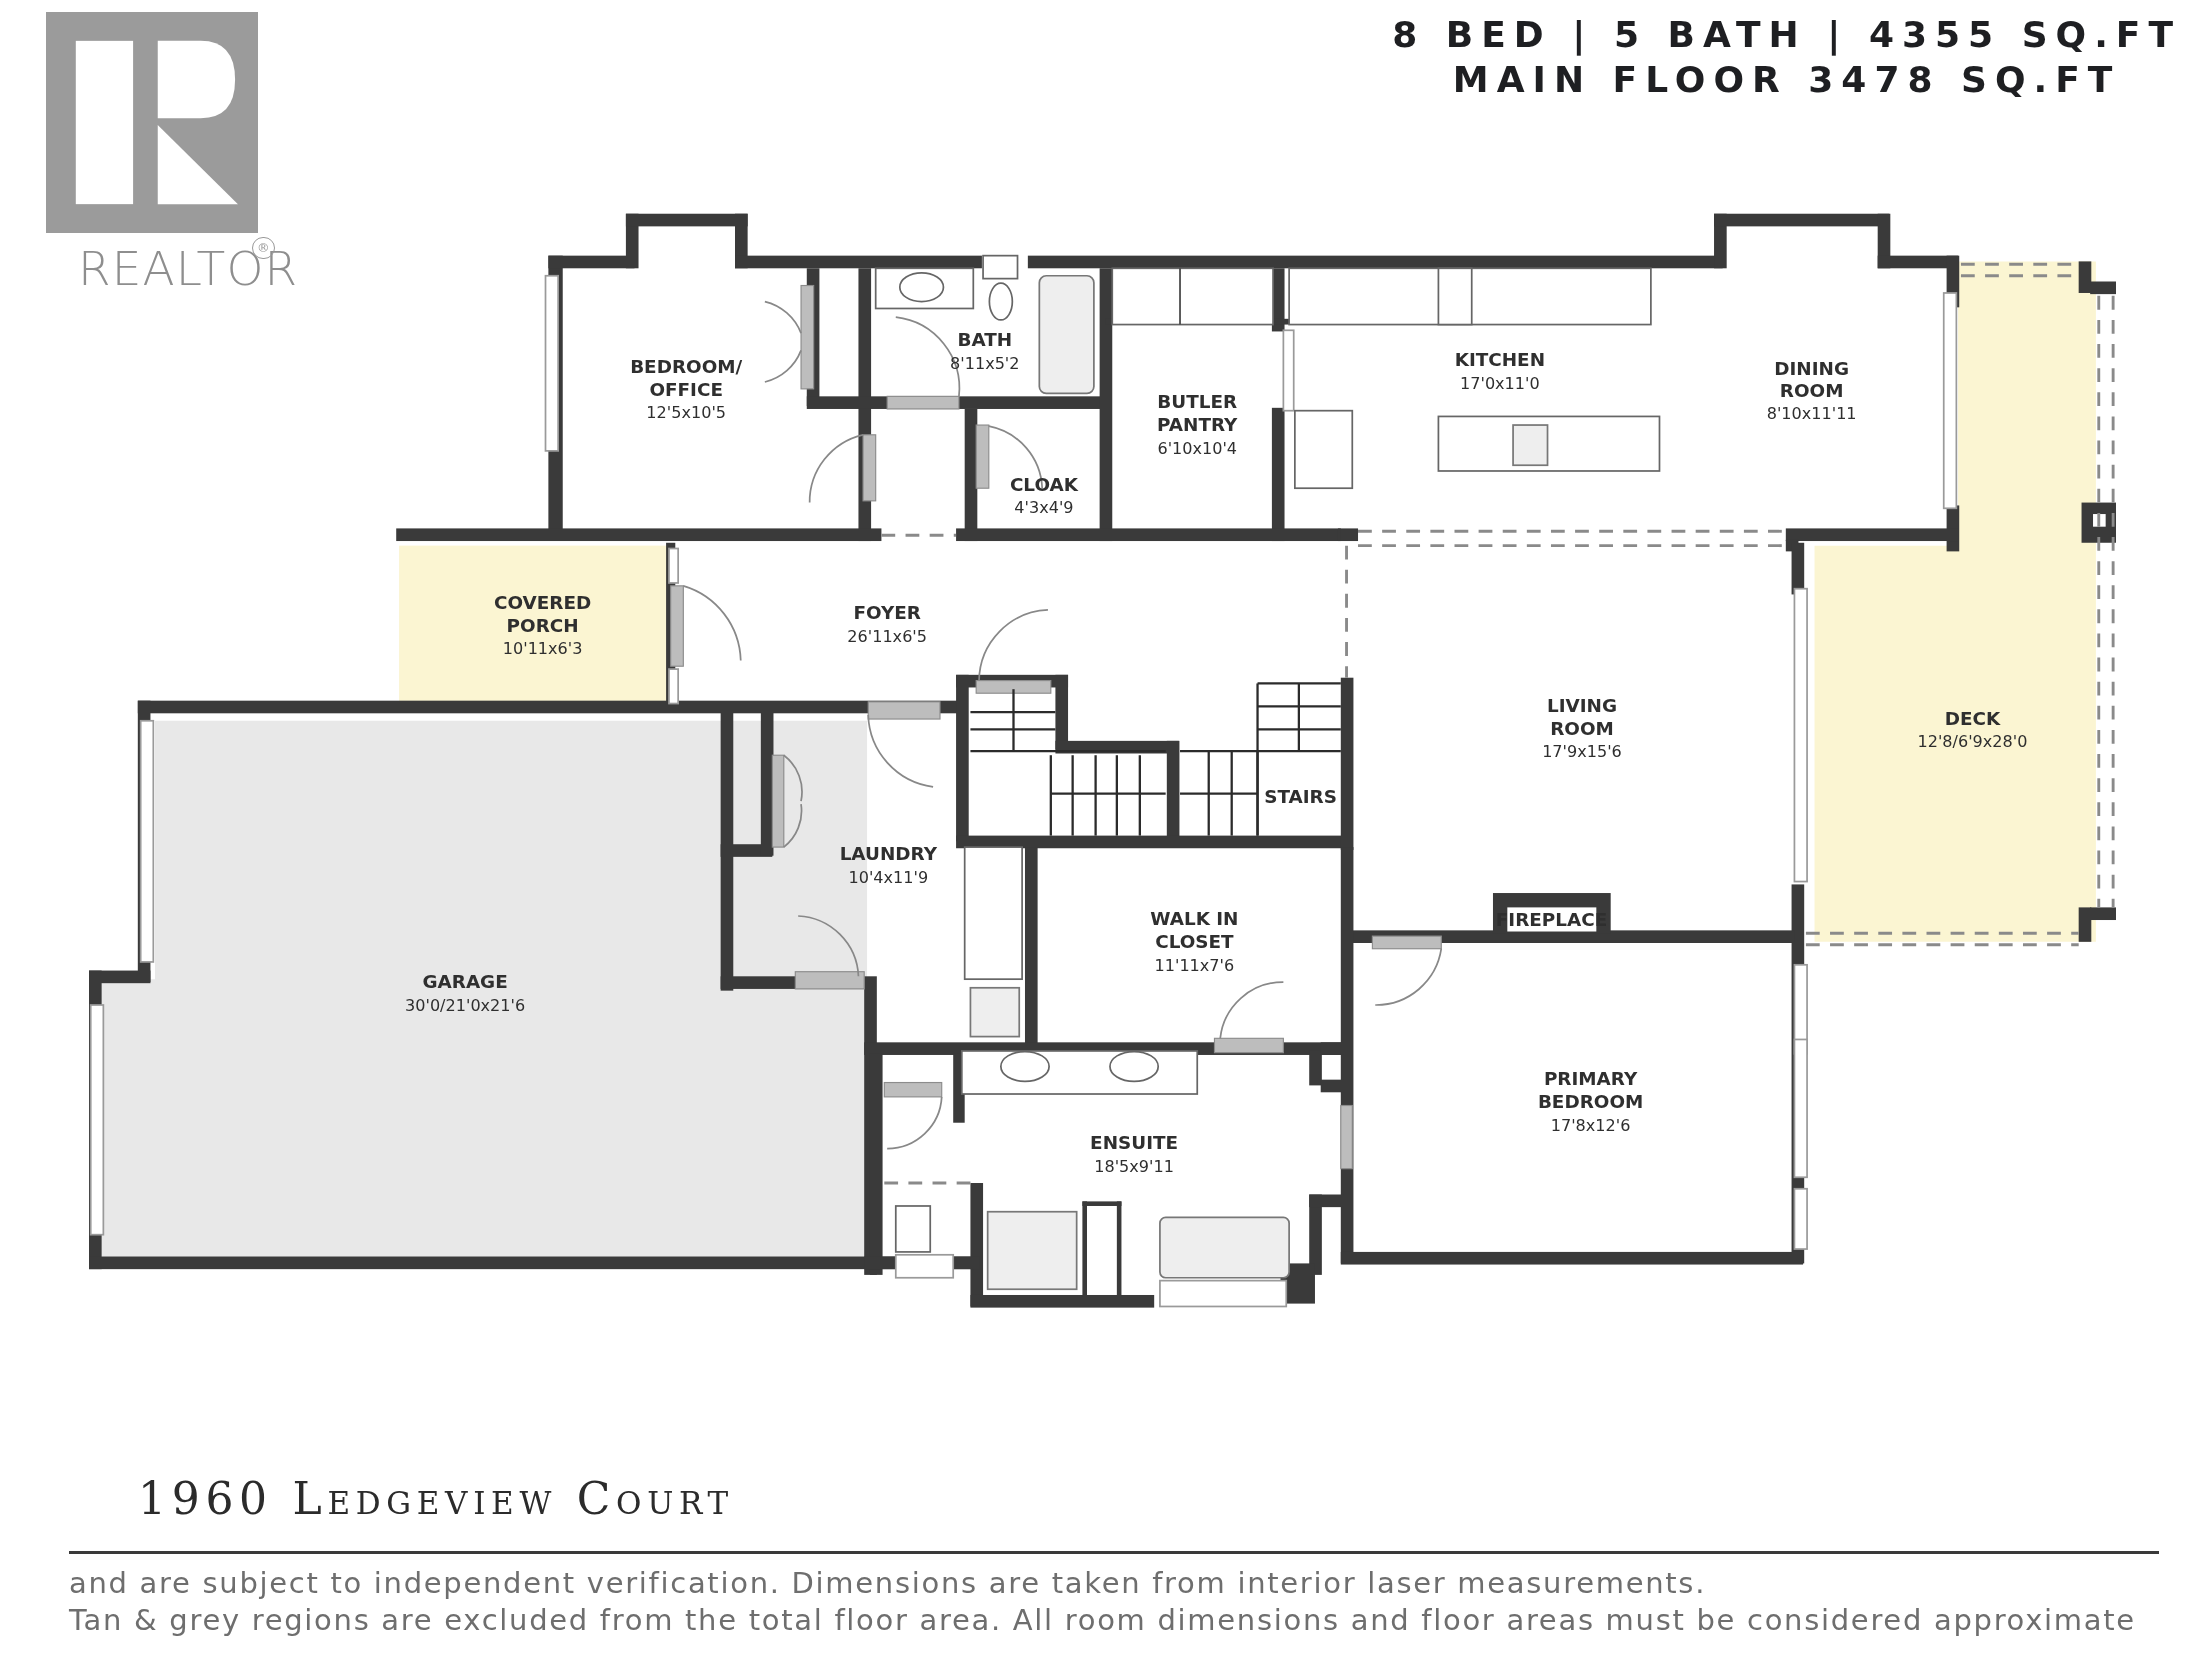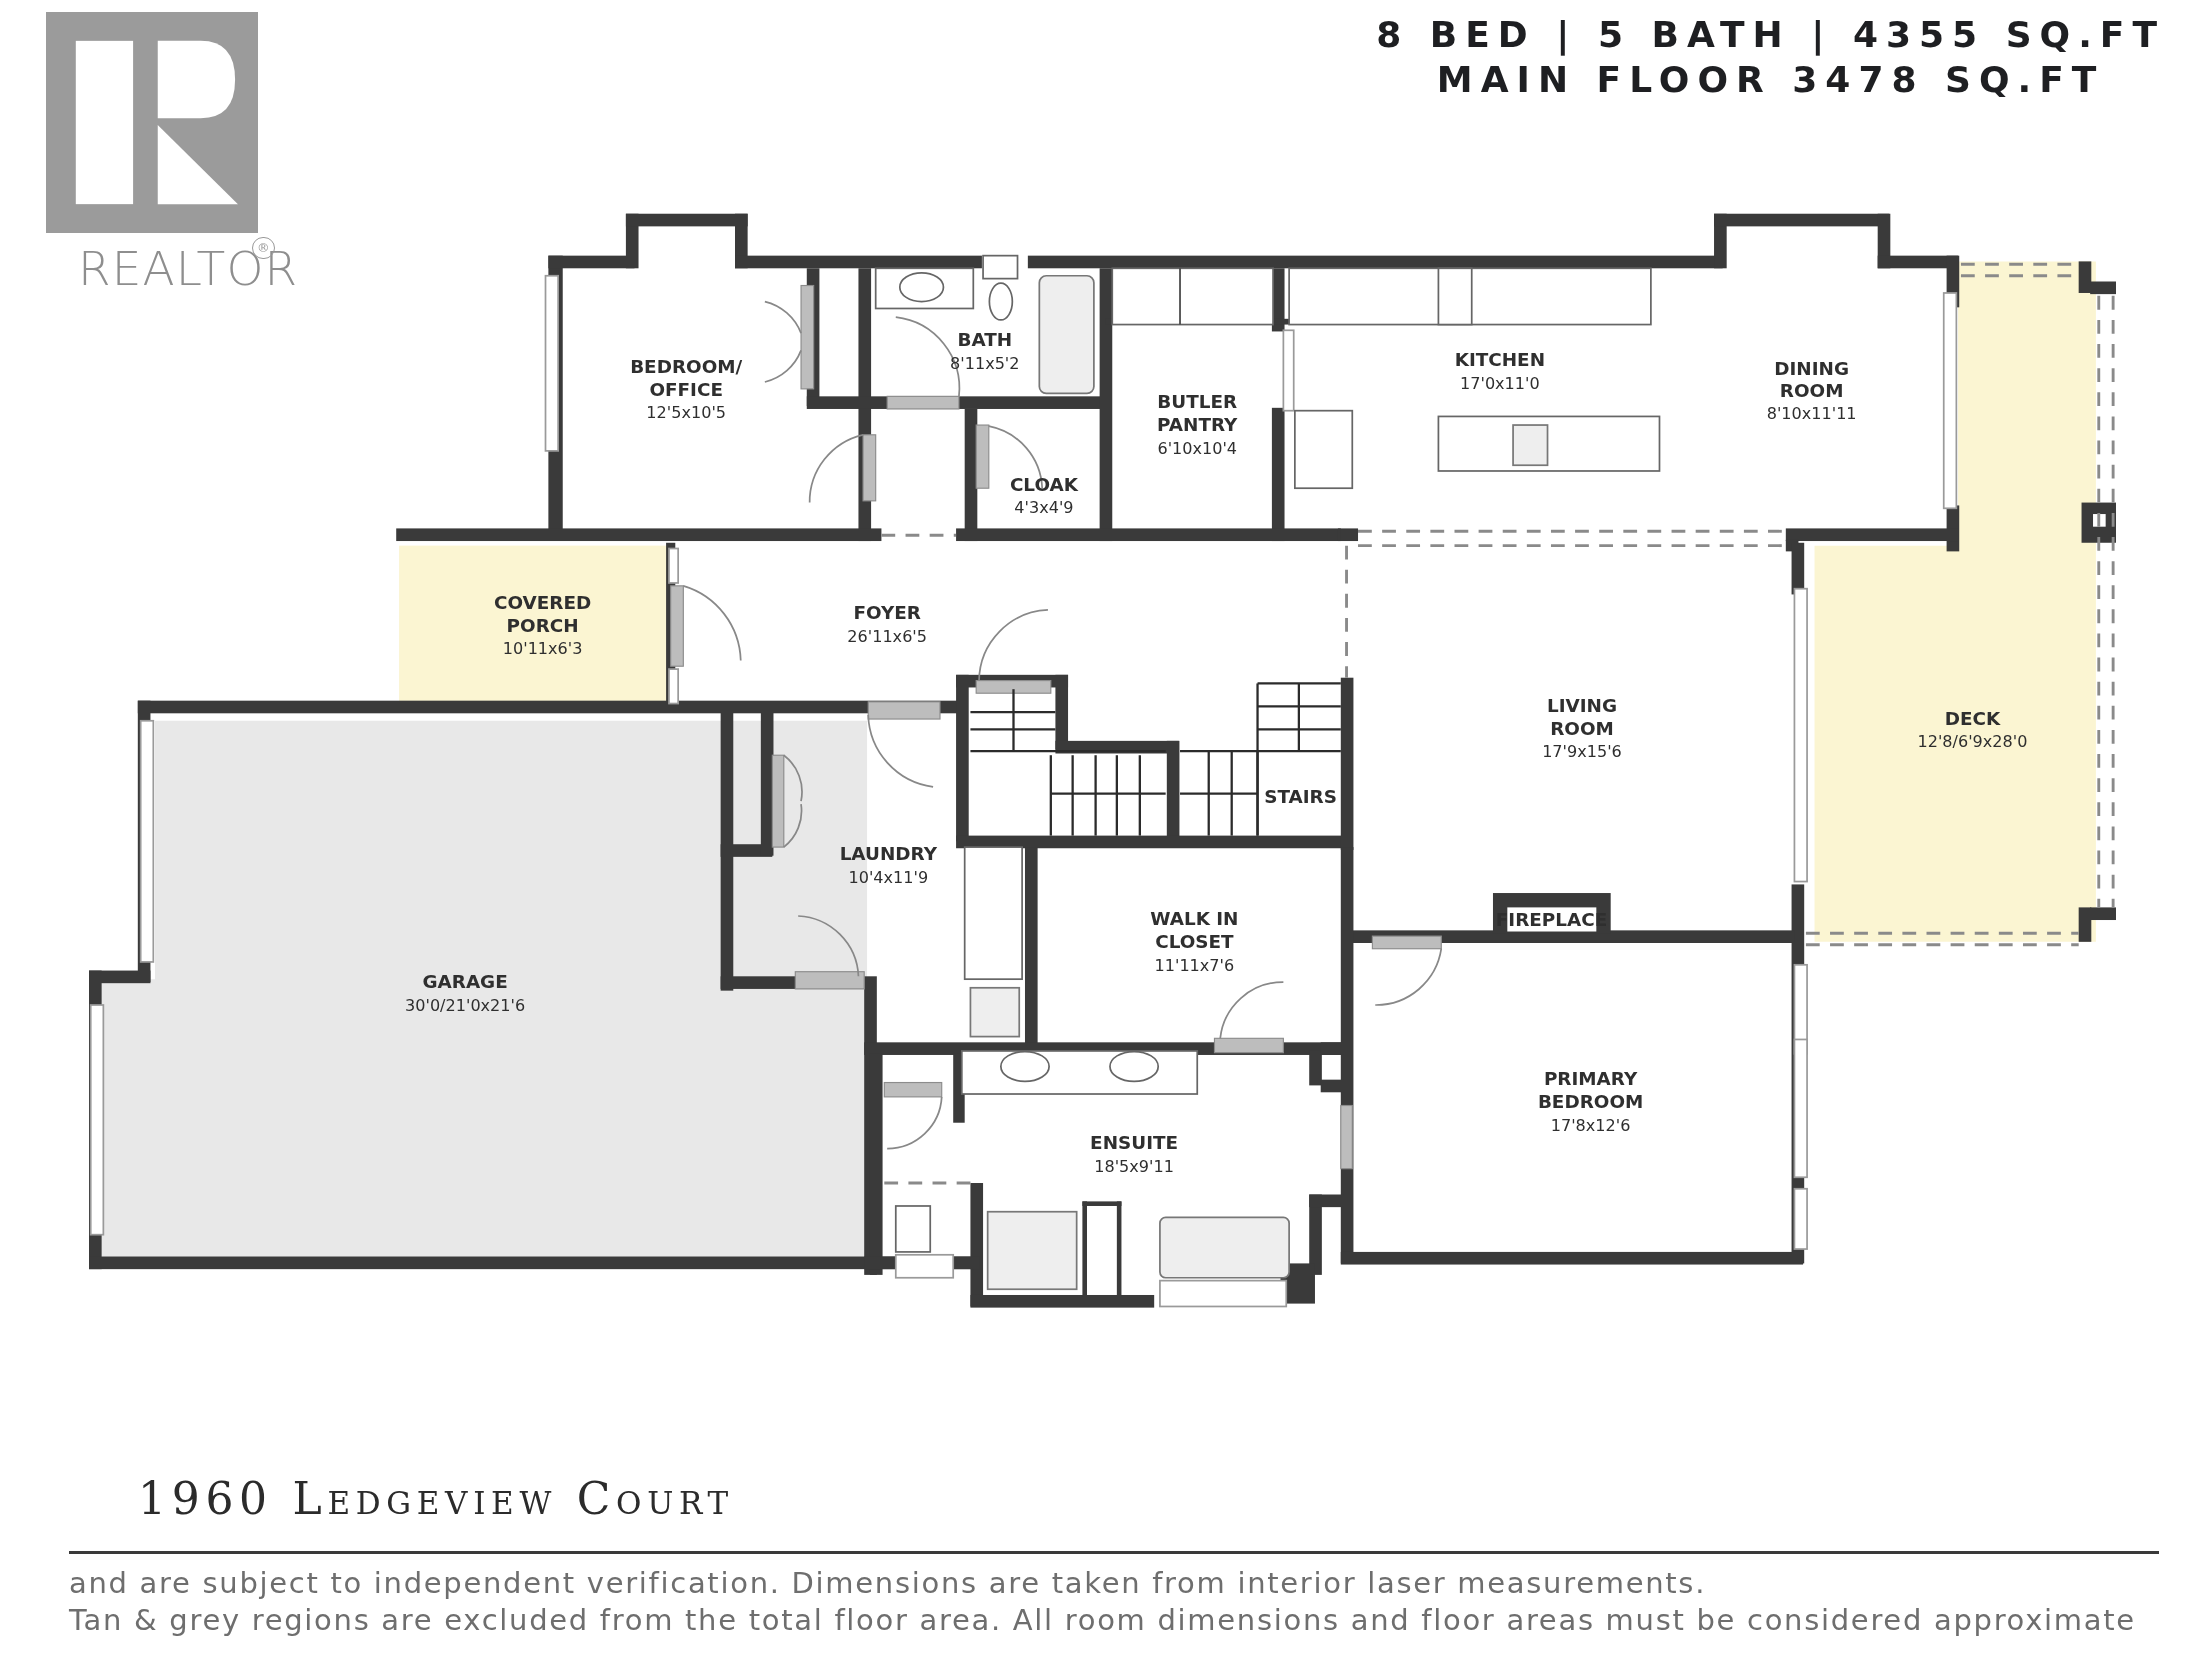--- a/index.html
+++ b/index.html
@@ -1,21 +1,21 @@
 <!DOCTYPE html>
 <html style="font-size:9.2px"><head>
 <meta charset="utf-8">
 <style>
   html, body { margin: 0; padding: 0; background: #ffffff; }
   body { width: 2205px; height: 1654px; position: relative; overflow: hidden; font-family: "DejaVu Sans", sans-serif; }
   .logo { position: absolute; left: 46px; top: 11.5px; width: 218px; height: 276px; }
   .logo-box { position: absolute; left: 0; top: 0; width: 212px; height: 221px; background: #9b9b9b; }
   .logo-text { position: absolute; left: 0; top: 229px; font-family: "DejaVu Sans", sans-serif; font-size: 47px; color: #8e8e8e; letter-spacing: 1.1px; font-weight: 300; margin-left: 32px; }
   .logo-reg { position: absolute; left: 206px; top: 225px; width: 20.7px; height: 20.7px; border: 1.7px solid #999; border-radius: 50%; font-size: 12.6px; color: #999; text-align: center; line-height: 20.7px; }
-  .stats { position: absolute; right: 40px; top: 11.5px; text-align: center; font-family: "DejaVu Sans", sans-serif; font-weight: bold; color: #1e1f22; font-size: 36px; letter-spacing: 8px; line-height: 45px; }
+  .stats { position: absolute; right: 24px; top: 11.5px; text-align: center; font-family: "DejaVu Sans", sans-serif; font-weight: bold; color: #1e1f22; font-size: 36px; letter-spacing: 8px; line-height: 45px; }
   .plan { position: absolute; left: 0; top: 0; width: 2205px; height: 1654px; }
   .address { position: absolute; left: 138px; top: 1473px; font-family: "DejaVu Serif", serif; font-size: 44px; color: #2b2b2b; letter-spacing: 5.7px; font-variant: small-caps; }
   .rule { position: absolute; left: 69px; top: 1551px; width: 2090px; height: 3.4px; background: #3a3a3a; }
   .disclaimer { position: absolute; left: 69px; top: 1565px; width: 2079px; font-family: "DejaVu Sans", sans-serif; font-size: 29px; color: #6e6e6e; line-height: 37px; letter-spacing: 1.7px; }
   .room-label { font-family: "DejaVu Sans", sans-serif; font-weight: bold; fill: #2f2f2f; font-size: 32px; text-anchor: middle; }
   .room-dim { font-family: "DejaVu Sans", sans-serif; fill: #2f2f2f; font-size: 28px; text-anchor: middle; }
   .wall { fill: #3a3a3a; }
   .door-leaf { fill: #bdbdbd; stroke: #8c8c8c; stroke-width: 2; }
   .swing { fill: none; stroke: #888; stroke-width: 3; }
   .window { fill: #ffffff; stroke: #9a9a9a; stroke-width: 3; }

